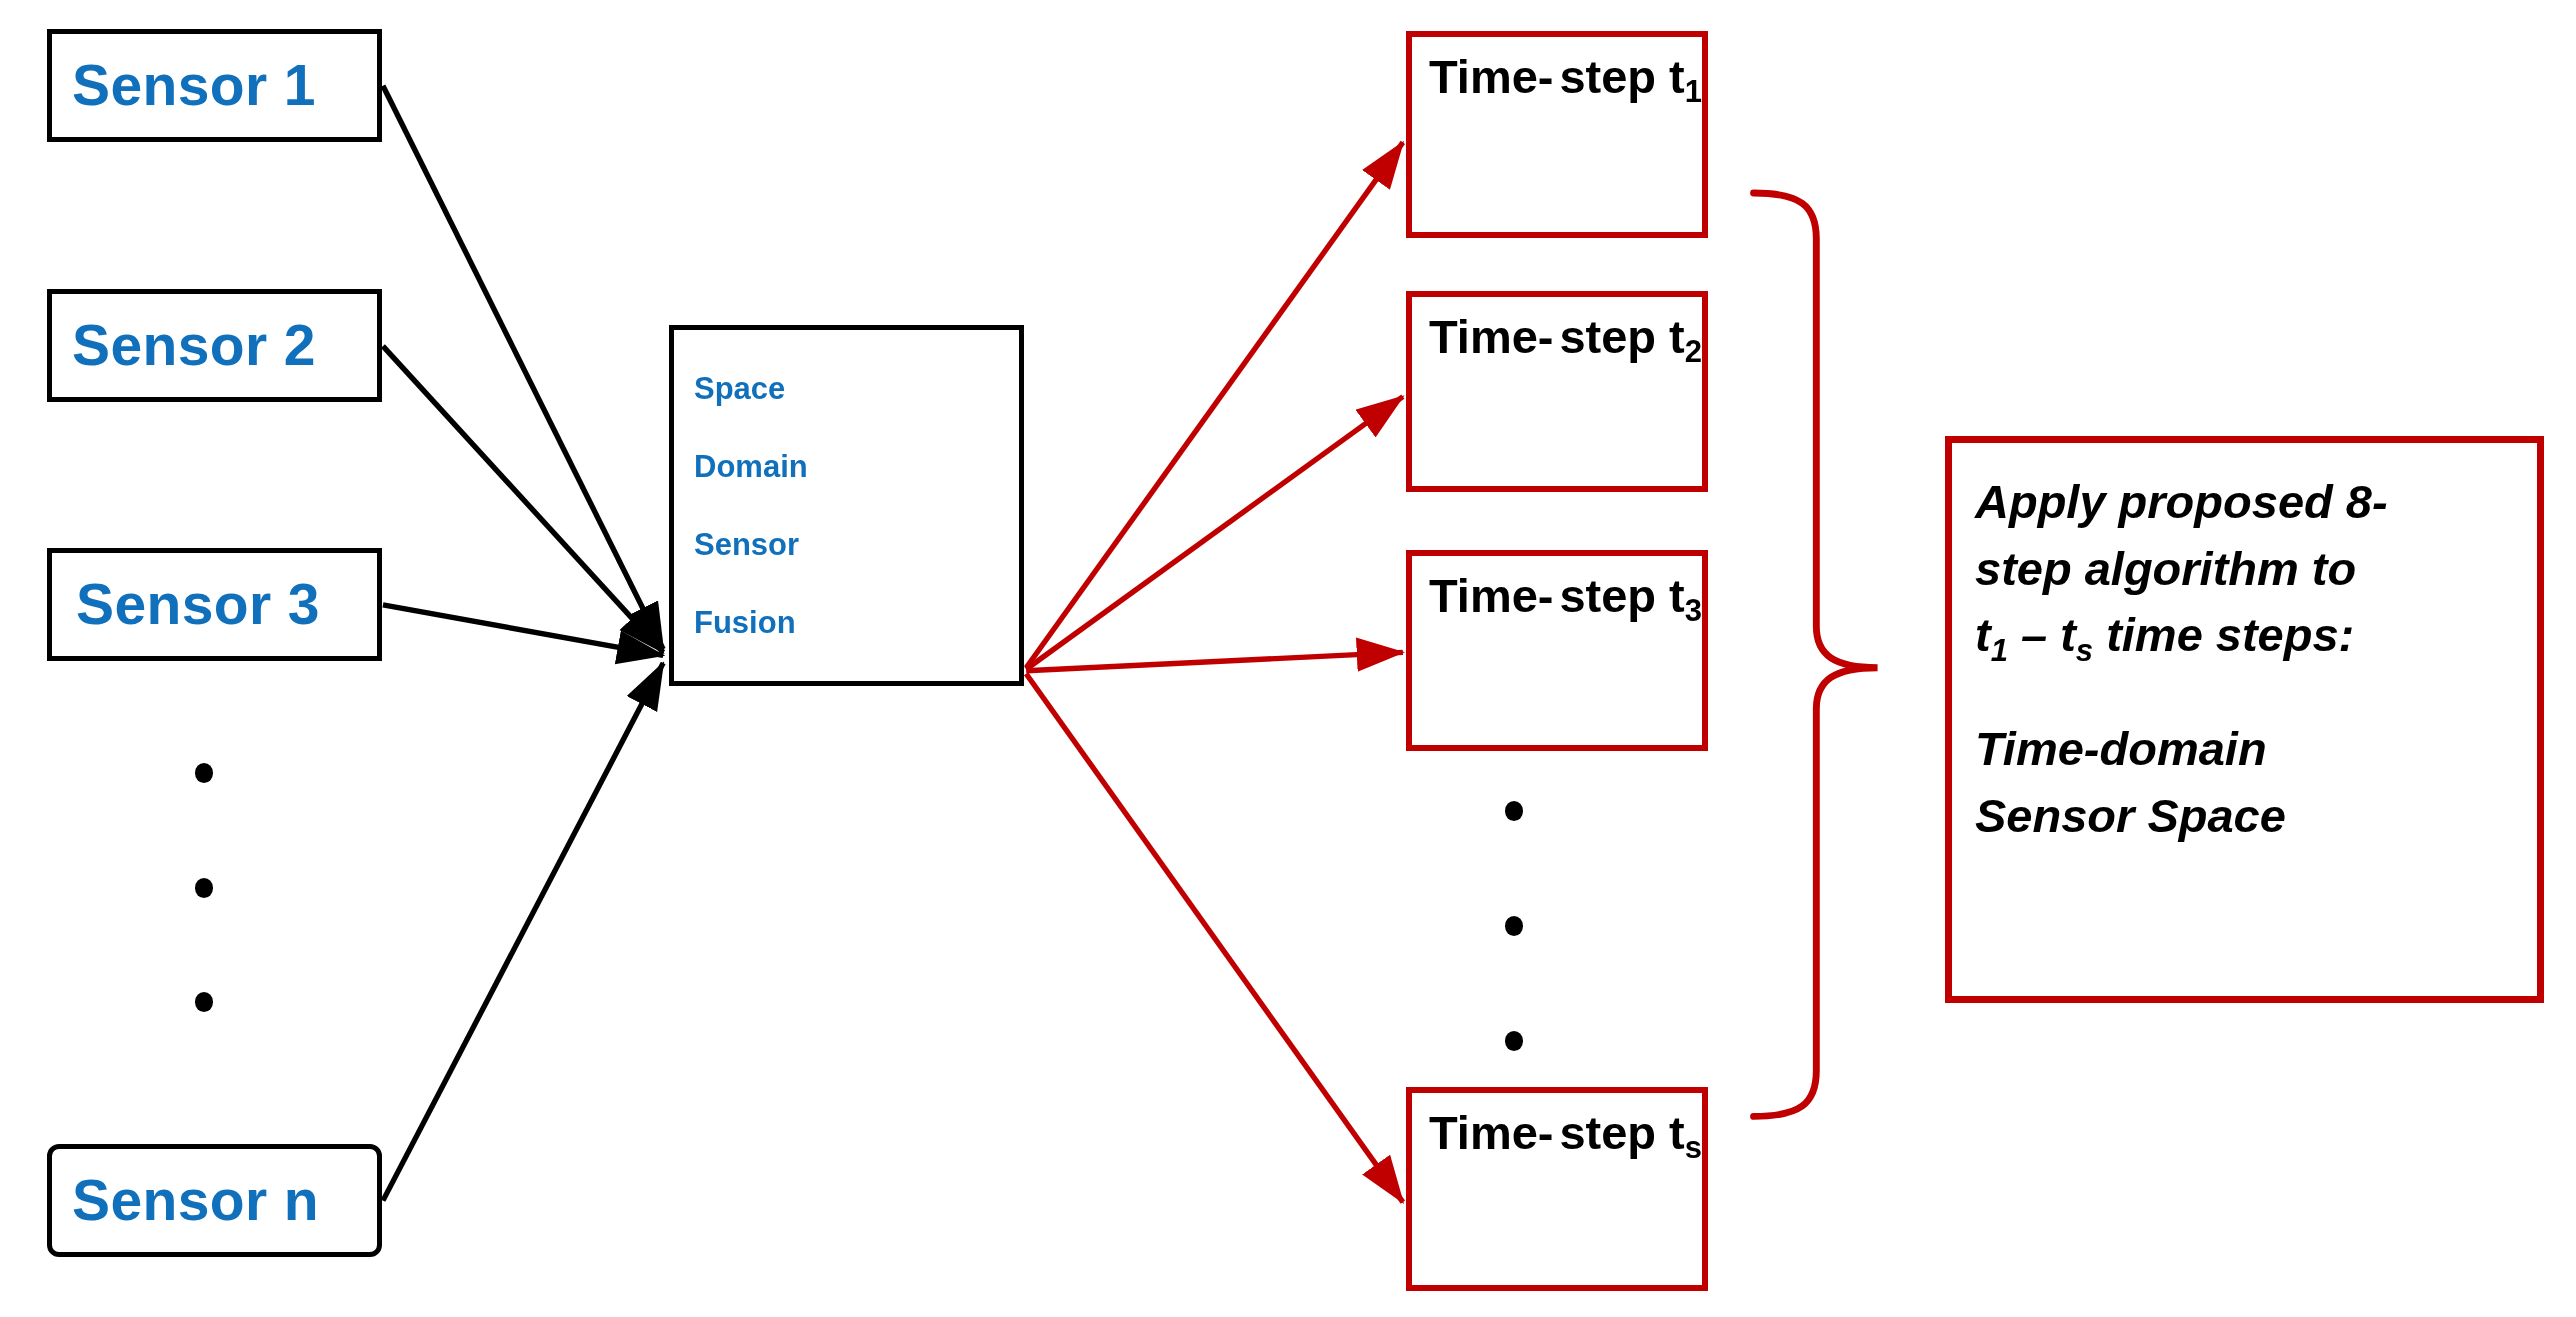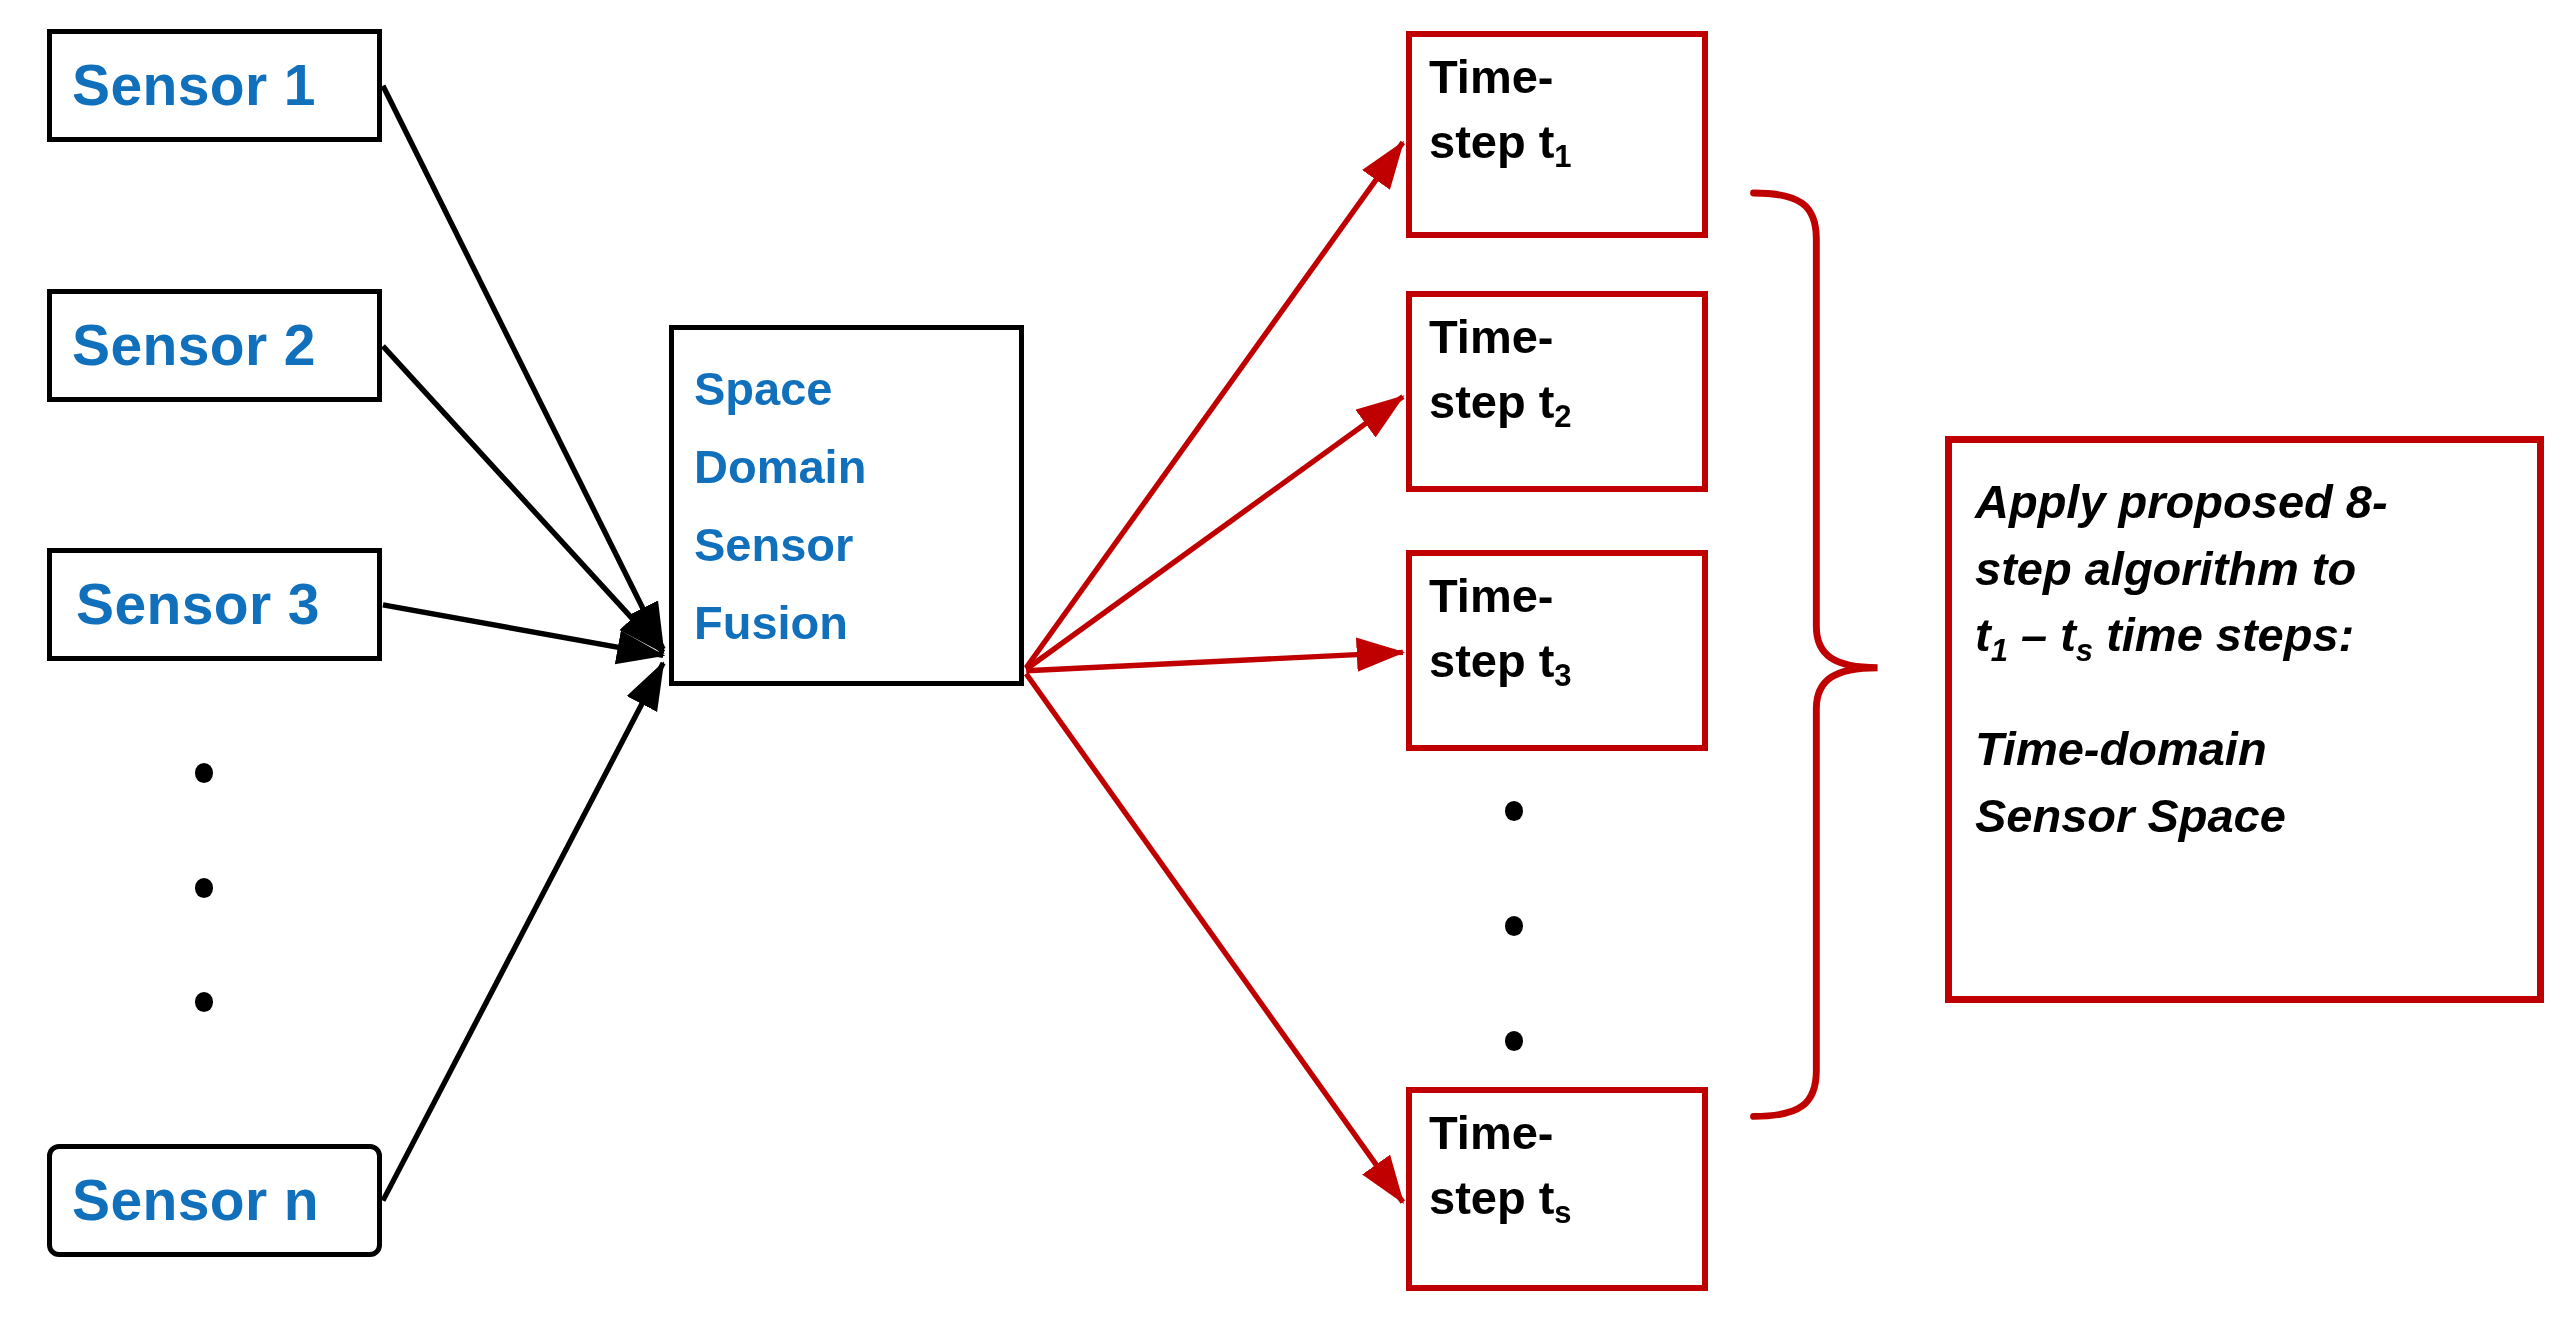--- a/index.html
+++ b/index.html
@@ -20,27 +20,27 @@
     color:#1170BC;font-weight:bold;font-size:57px;
     letter-spacing:0.4px;line-height:1;white-space:nowrap;
   }
   .fusion-box{
     border:5.4px solid #000000;
     display:flex;flex-direction:column;
     justify-content:space-around;
     padding:20px 0 20px 20px;
   }
   .fusion-line{
-    color:#1170BC;font-weight:bold;font-size:47px;
+    color:#1170BC;font-weight:bold;font-size:31px;
     line-height:1;white-space:nowrap;
   }
   .step-box{
     border:6.1px solid #C00000;
     padding:7.7px 0 0 17px;
-    display:flex;flex-direction:column;justify-content:flex-start;
+    display:flex;flex-direction:row;justify-content:space-between;
   }
   .step-line{
     color:#000000;font-weight:bold;font-size:47px;
     line-height:1.38;white-space:nowrap;
   }
   .step-line sub{font-size:31px;line-height:0;vertical-align:baseline;position:relative;top:9.2px;}
   .algo-box{
     border:7.7px solid #C00000;
     padding:26px 4px 0 23px;
     font-style:italic;

